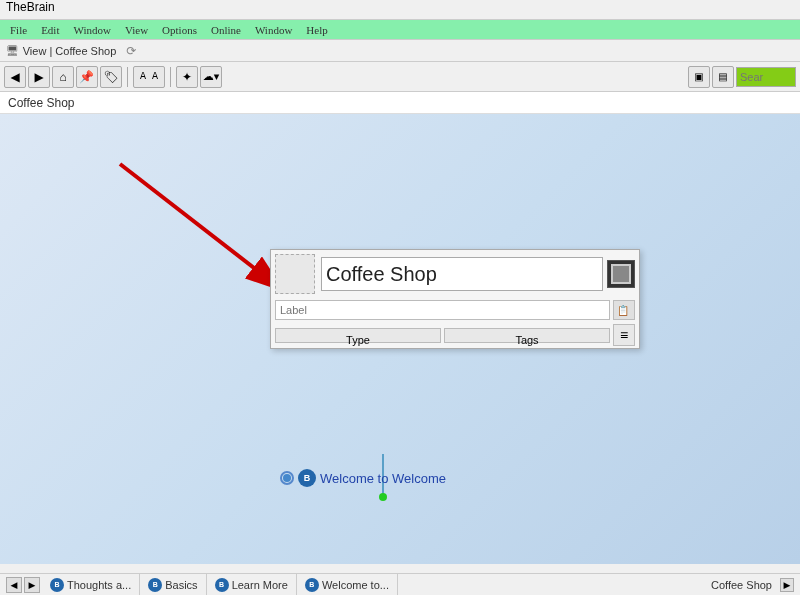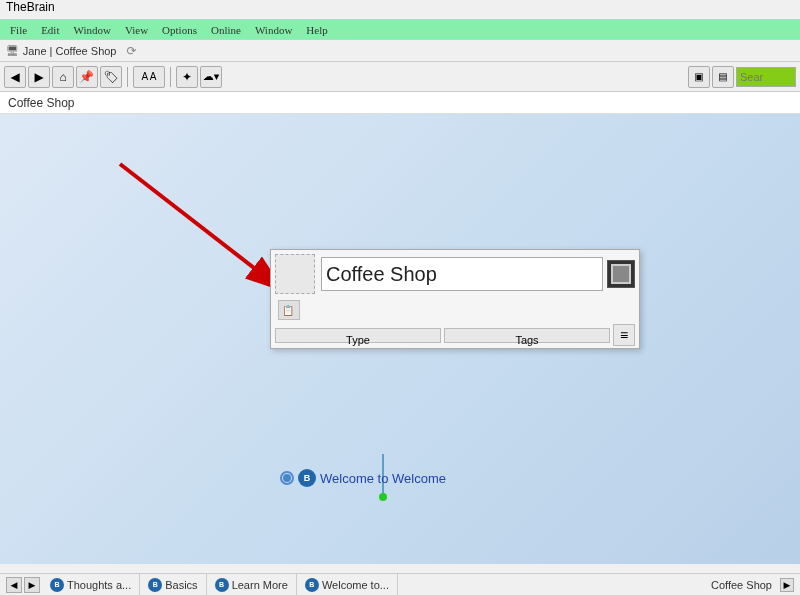--- a/index.html
+++ b/index.html
@@ -342,33 +342,33 @@
   <span class="menu-item">Window</span>
   <span class="menu-item">View</span>
   <span class="menu-item">Options</span>
   <span class="menu-item">Online</span>
   <span class="menu-item">Window</span>
   <span class="menu-item">Help</span>
 </div>
 
 <div id="breadcrumb-bar">
   <span class="breadcrumb-icon">🖥</span>
-  <span class="breadcrumb-text">Jane | Coffee Shop</span>
+  <span class="breadcrumb-text">View | Coffee Shop</span>
 
   <span style="margin-left:6px;font-size:12px;color:#888;">⟳</span>
 </div>
 
 <div id="toolbar">
   <div class="toolbar-btn">◀</div>
   <div class="toolbar-btn">▶</div>
   <div class="toolbar-btn">⌂</div>
   <div class="toolbar-btn">📌</div>
   <div class="toolbar-btn">🏷</div>
   <div class="toolbar-sep"></div>
-  <div class="toolbar-btn" style="width:32px;font-size:10px;">A A</div>
+  <div class="toolbar-btn" style="width:32px;font-size:10px;font-family:Liberation Mono, monospace;">A A</div>
   <div class="toolbar-sep"></div>
   <div class="toolbar-btn">✦</div>
   <div class="toolbar-btn" style="font-size:11px;">☁▾</div>
 
   <div style="margin-left:auto;display:flex;gap:2px;align-items:center;">
     <div class="toolbar-btn" style="font-size:10px;">▣</div>
     <div class="toolbar-btn" style="font-size:10px;">▤</div>
     <input class="toolbar-search" type="text" placeholder="Sear" style="">
   </div>
 </div>
@@ -390,20 +390,21 @@
 
   <div id="thought-card">
 
     <div id="thought-card-header">
       <div id="thought-icon-placeholder"></div>
       <input id="thought-name-input" type="text" value="Coffee Shop" style="">
       <div id="thought-save-btn"></div>
     </div>
 
     <div id="thought-label-row">
+      <input id="thought-label-input" type="text" placeholder="Label" style="">
       <div id="thought-label-icon">📋</div>
     </div>
 
     <div id="thought-buttons-row">
       <div class="thought-btn">Type</div>
       <div class="thought-btn">Tags</div>
       <div class="thought-menu-btn">≡</div>
     </div>
   </div>
 

